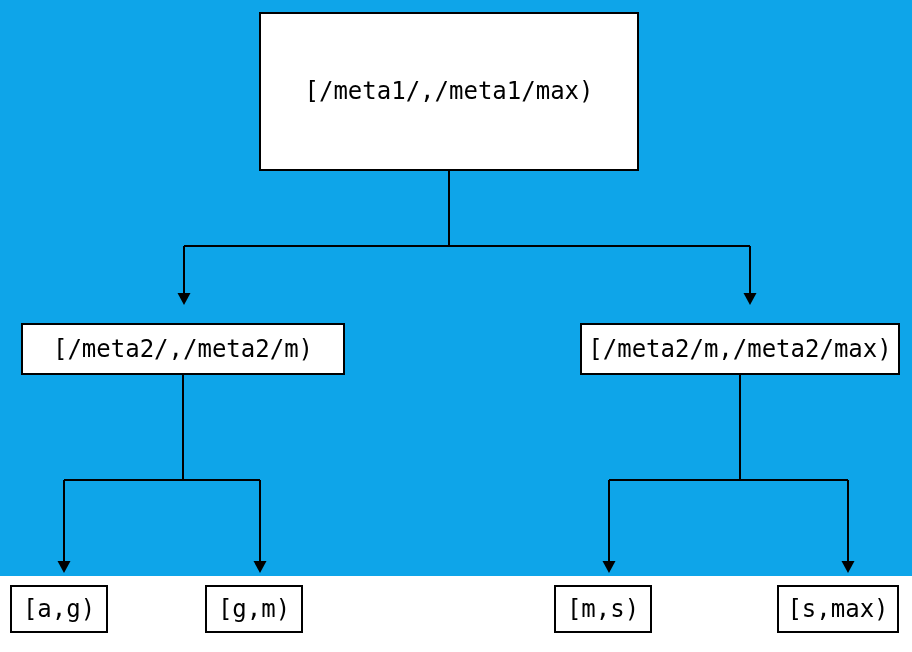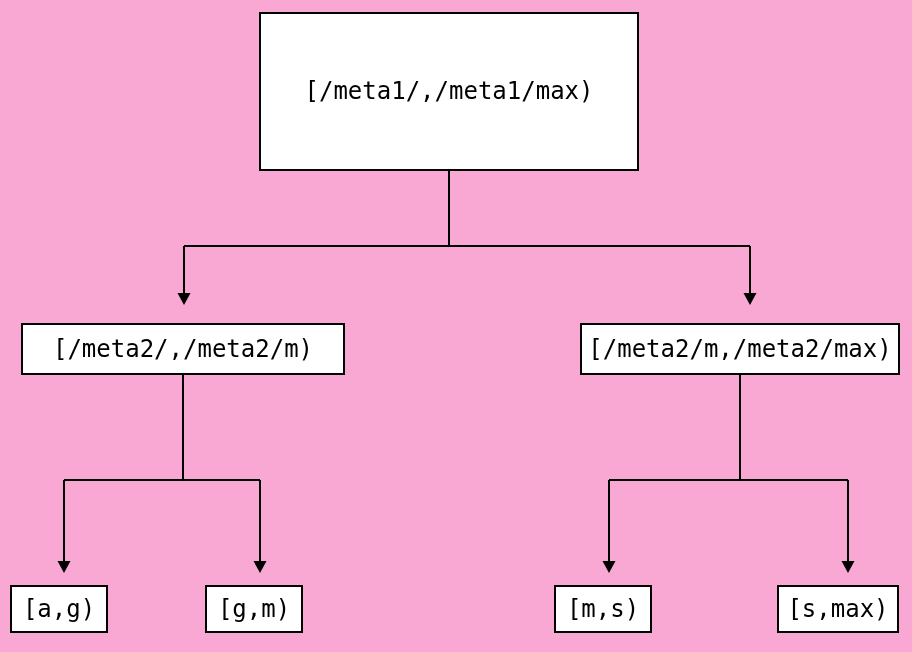--- a/index.html
+++ b/index.html
@@ -10,22 +10,22 @@
   }
   body {
     width: 912px;
     height: 652px;
     overflow: hidden;
     font-family: "DejaVu Sans Mono", "Liberation Mono", monospace;
   }
   #diagram-root {
     position: relative;
     width: 912px;
-    height: 652px;
-    background: #f9a8d4;
+    height: 576px;
+    background: #0ea5e9;
   }
   svg.diagram-canvas {
     display: block;
     width: 912px;
     height: 652px;
   }
   .node-box {
     fill: #ffffff;
     stroke: #000000;
     stroke-width: 2;

